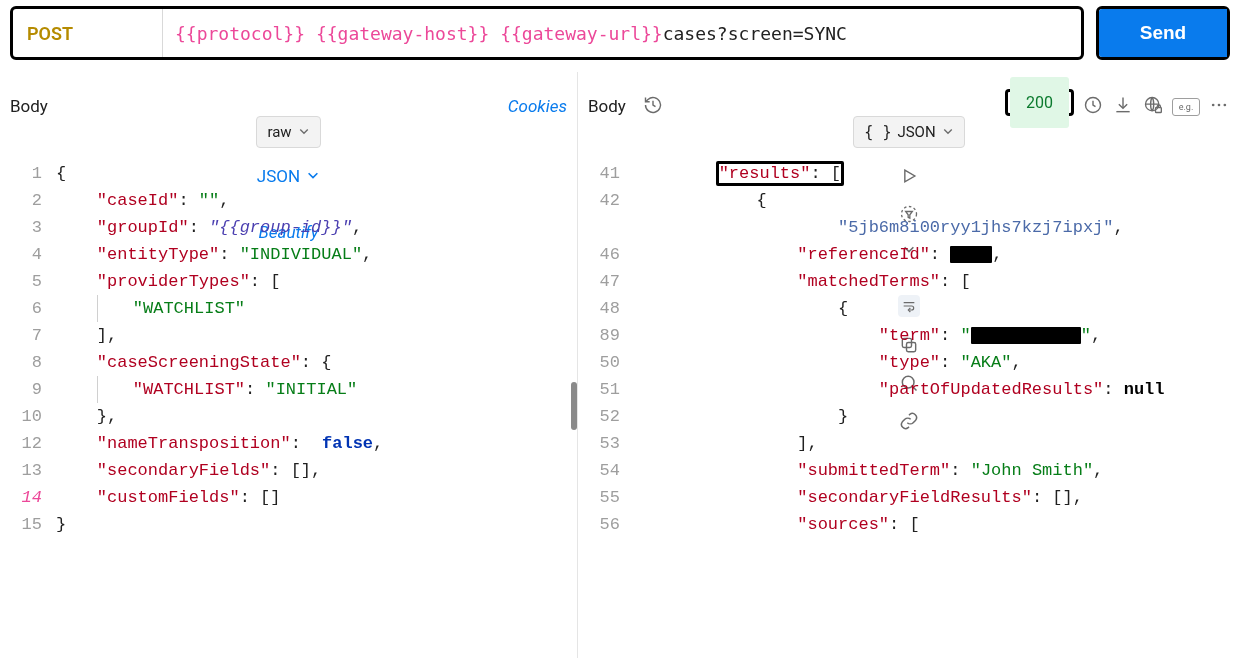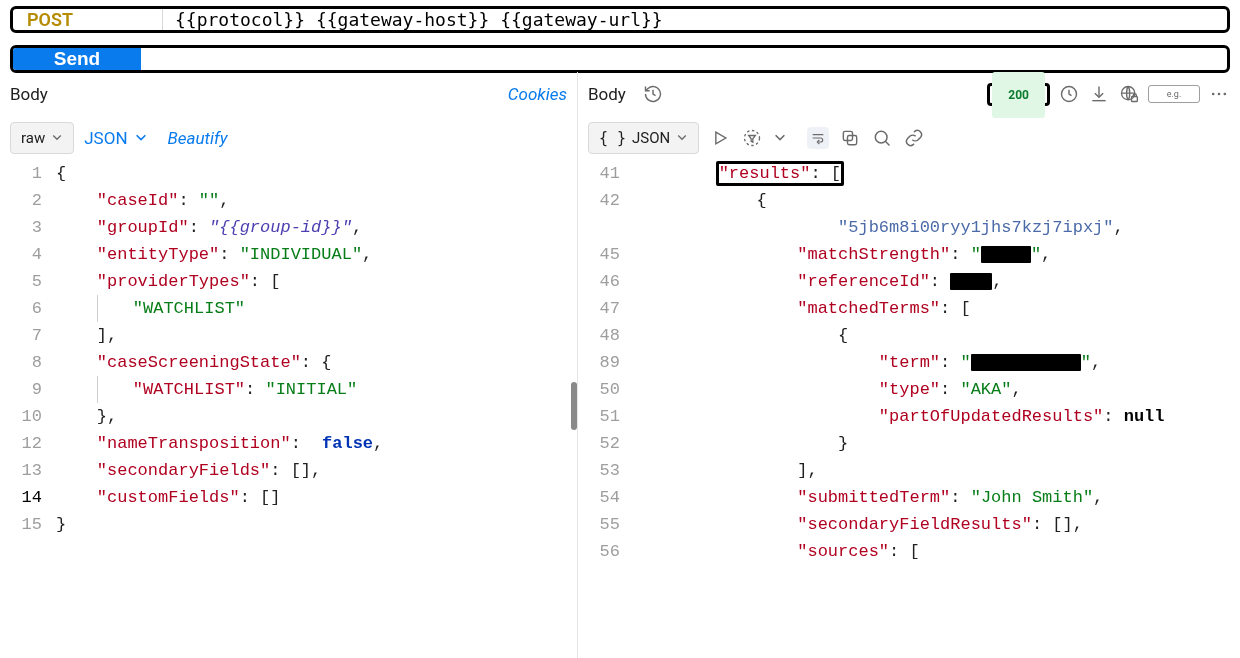--- a/index.html
+++ b/index.html
@@ -13,21 +13,20 @@
     overflow: hidden;
   }
 
   
   .request-bar {
     display: flex;
     align-items: stretch;
     gap: 12px;
     padding: 6px 10px 12px 10px;
     height: 72px;
-    flex-direction: column;
   }
   .method-url-group {
     flex: 1;
     display: flex;
     align-items: stretch;
     border: 3px solid #000;
     border-radius: 6px;
     height: 54px;
     background: #fff;
   }
@@ -48,21 +47,21 @@
     flex: 1;
     display: flex;
     align-items: center;
     padding: 0 12px;
     font-family: "SFMono-Regular", Consolas, monospace;
     font-size: 18px;
     color: #212121;
     white-space: nowrap;
     overflow: hidden;
   }
-  .url-input .var { color: #000000; }
+  .url-input .var { color: #ec4899; }
   .send-btn-wrap {
     border: 3px solid #000;
     border-radius: 6px;
     height: 54px;
   }
   .send-btn {
     height: 100%;
     width: 128px;
     background: #097bed;
     color: #fff;
@@ -90,21 +89,21 @@
   }
   .col-right {
     flex: 1;
     display: flex;
     flex-direction: column;
     position: relative;
   }
 
   .toolbar {
     display: flex;
-    align-items: center;
+    align-items: flex-end;
     height: 44px;
     padding: 0 10px;
     gap: 8px;
   }
   .toolbar .label {
     font-size: 17px;
     color: #212121;
   }
   .toolbar .chev {
     color: #097bed;
@@ -121,41 +120,42 @@
   .status-pill {
     border: 3px solid #000;
     padding: 1px 2px;
     border-radius: 4px;
   }
   .status-pill .inner {
     background: #e0f7e6;
     color: #0b7a2e;
     padding: 16px 16px;
     border-radius: 3px;
-    font-size: 12px;
-    font-weight: 700;
+    font-size: 16px;
+    font-weight: 400;
   }
 
   .icon {
     width: 22px;
     height: 22px;
     display: inline-flex;
     align-items: center;
     justify-content: center;
     color: #6b6b6b;
   }
   .icon svg { width: 20px; height: 20px; }
   .icon-btn { cursor: pointer; }
 
   .sub-toolbar {
     display: flex;
     align-items: center;
     height: 44px;
     padding: 0 10px;
-    gap: 10px;
+    gap: 18px;
+    flex-direction: column;
   }
   .pill-btn {
     border: 1px solid #d9d9d9;
     border-radius: 4px;
     background: #f3f3f3;
     padding: 6px 10px;
     display: inline-flex;
     align-items: center;
     gap: 6px;
     cursor: pointer;
@@ -190,21 +190,21 @@
     display: flex;
   }
   .gutter {
     width: 56px;
     text-align: right;
     padding-right: 14px;
     color: #9e9e9e;
     user-select: none;
     flex-shrink: 0;
   }
-  .gutter.current { color: #000000; }
+  .gutter.current { color: #ec4899; font-style: italic; }
   .line-content {
     white-space: pre;
   }
   .tok-key    { color: #b00020; }   
   .tok-str    { color: #067d17; }   
   .tok-strvar { color: #4b3fb0; font-style: italic; }
   .tok-bool   { color: #0033b3; font-weight: 600; margin-left: 11px; }
   .tok-null   { color: #000000; font-weight: 600; }
   .tok-punct  { color: #212121; }
   .tok-idstr  { color: #4b6aa8; } 
@@ -248,21 +248,21 @@
   <div class="method-url-group">
     <div class="method-select">
       <span>POST</span>
       <span class="chev">
         <svg viewBox="0 0 16 16" fill="none" stroke="currentColor" stroke-width="1.6">
             <polyline points="3,6 8,11 13,6"></polyline>
           </svg>
       </span>
     </div>
     <div class="url-input">
-      <span class="var">{{protocol}}</span>&nbsp;<span class="var">{{gateway-host}}</span>&nbsp;<span class="var">{{gateway-url}}</span>
+      <span class="var">{{protocol}}</span>&nbsp;<span class="var">{{gateway-host}}</span>&nbsp;<span class="var">{{gateway-url}}</span><span> cases?screen=SYNC</span>
     </div>
   </div>
   <div class="send-btn-wrap">
     <button class="send-btn">
       <span>Send</span>
     </button>
   </div>
 </div>
 
 <div class="cols">
@@ -394,21 +394,21 @@
           </svg>
       </span>
       <span class="icon icon-btn">
         <svg viewBox="0 0 24 24" fill="none" stroke="currentColor" stroke-width="1.6">
             <circle cx="11" cy="11" r="8"></circle>
             <path d="M3 11h16M11 3c2.5 3 2.5 13 0 16M11 3c-2.5 3-2.5 13 0 16"></path>
             <rect x="15" y="15" width="7" height="6" rx="1"></rect>
             <path d="M17 15v-1a2 2 0 0 1 4 0v1"></path>
           </svg>
       </span>
-      <span class="icon icon-btn" style="border:1px solid #9e9e9e;border-radius:3px;font-size:9px;width:52px;height:18px;color:#6b6b6b;">e.g.</span>
+      <span class="icon icon-btn" style="border:1px solid #9e9e9e;border-radius:3px;font-size:9px;width:28px;height:18px;color:#6b6b6b;">e.g.</span>
       <span class="icon icon-btn">
         <svg viewBox="0 0 24 24" fill="currentColor">
             <circle cx="5" cy="12" r="1.6"></circle>
             <circle cx="12" cy="12" r="1.6"></circle>
             <circle cx="19" cy="12" r="1.6"></circle>
           </svg>
       </span>
     </div>
 
     <div class="sub-toolbar">
@@ -471,24 +471,20 @@
         </div>
       <div class="code-line">
           <span class="gutter">42</span>
           <span class="line-content">            <span class="tok-punct">{</span></span>
         </div>
       <div class="code-line">
           <span class="gutter"></span>
           <span class="line-content">                    <span class="tok-idstr">"<span>5jb6m8i00ryy1jhs7kzj7ipxj</span>"</span><span class="tok-punct">,</span></span>
         </div>
       <div class="code-line">
-          <span class="gutter">45</span>
-          <span class="line-content">                <span class="tok-key">"<span>matchStrength</span>"</span><span class="tok-punct">: </span><span class="tok-str">"<span class="redact" style="width:50px"></span>"</span><span class="tok-punct">,</span></span>
-        </div>
-      <div class="code-line">
           <span class="gutter">46</span>
           <span class="line-content">                <span class="tok-key">"<span>referenceId</span>"</span><span class="tok-punct">: </span><span class="redact" style="width:42px"></span><span class="tok-punct">,</span></span>
         </div>
       <div class="code-line">
           <span class="gutter">47</span>
           <span class="line-content">                <span class="tok-key">"<span>matchedTerms</span>"</span><span class="tok-punct">: [</span></span>
         </div>
       <div class="code-line">
           <span class="gutter">48</span>
           <span class="line-content">                    <span class="tok-punct">{</span></span>

